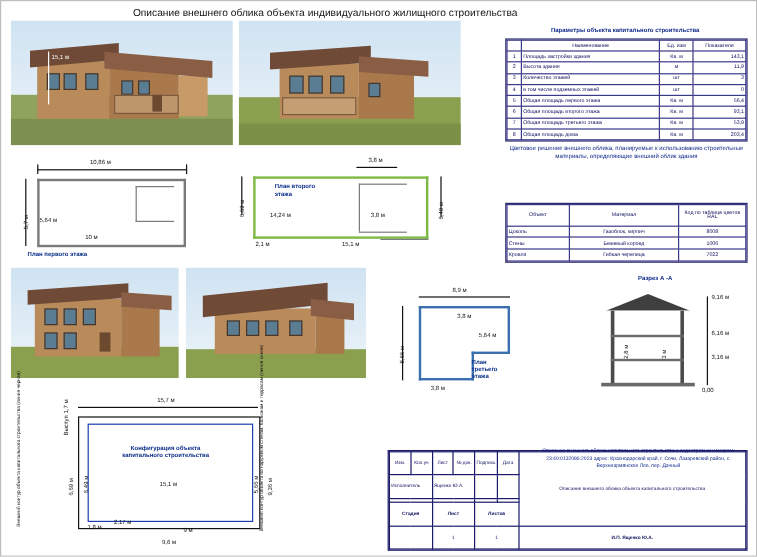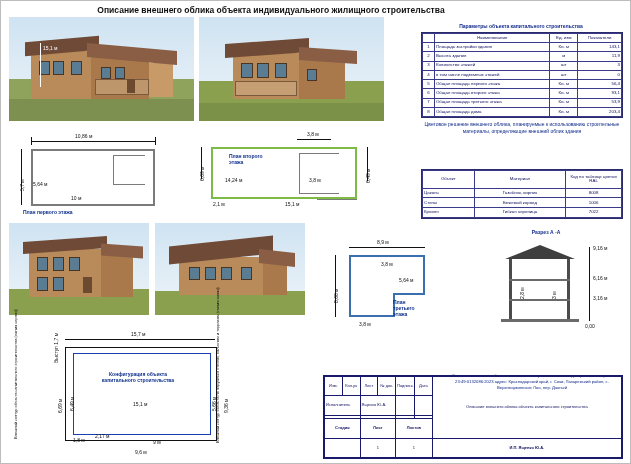--- a/index.html
+++ b/index.html
@@ -3,21 +3,21 @@
 <meta charset="utf-8">
 <style>
   html,body{margin:0;padding:0;background:#e9e9e9;}
   body{font-family:"Liberation Sans", sans-serif;}
   #sheet{
     position:relative;width:631px;height:464px;background:#fff;
     border:1px solid #bdbdbd;box-sizing:border-box;overflow:hidden;
   }
   .ttl{
     position:absolute;left:60px;top:4px;width:420px;text-align:center;
-    font-size:8.5px;font-weight:bold;line-height:11px;color:#111;
+    font-size:8.5px;font-weight:normal;line-height:11px;color:#111;
   }
   
   .box{position:absolute;box-sizing:border-box;}
   .tblbox{border:1px solid #2b2b6b;}
   .tbl{border-collapse:collapse;width:100%;height:100%;font-size:4.4px;color:#101060;}
   .tbl td,.tbl th{border:0.5px solid #3a3a8a;padding:0 1px;line-height:1.05;}
   .tbl th{font-weight:normal;}
   .cap{font-size:5px;color:#102a8a;font-weight:bold;text-align:center;line-height:7px;}
   .note{font-size:5px;color:#102a8a;line-height:7px;}
   

